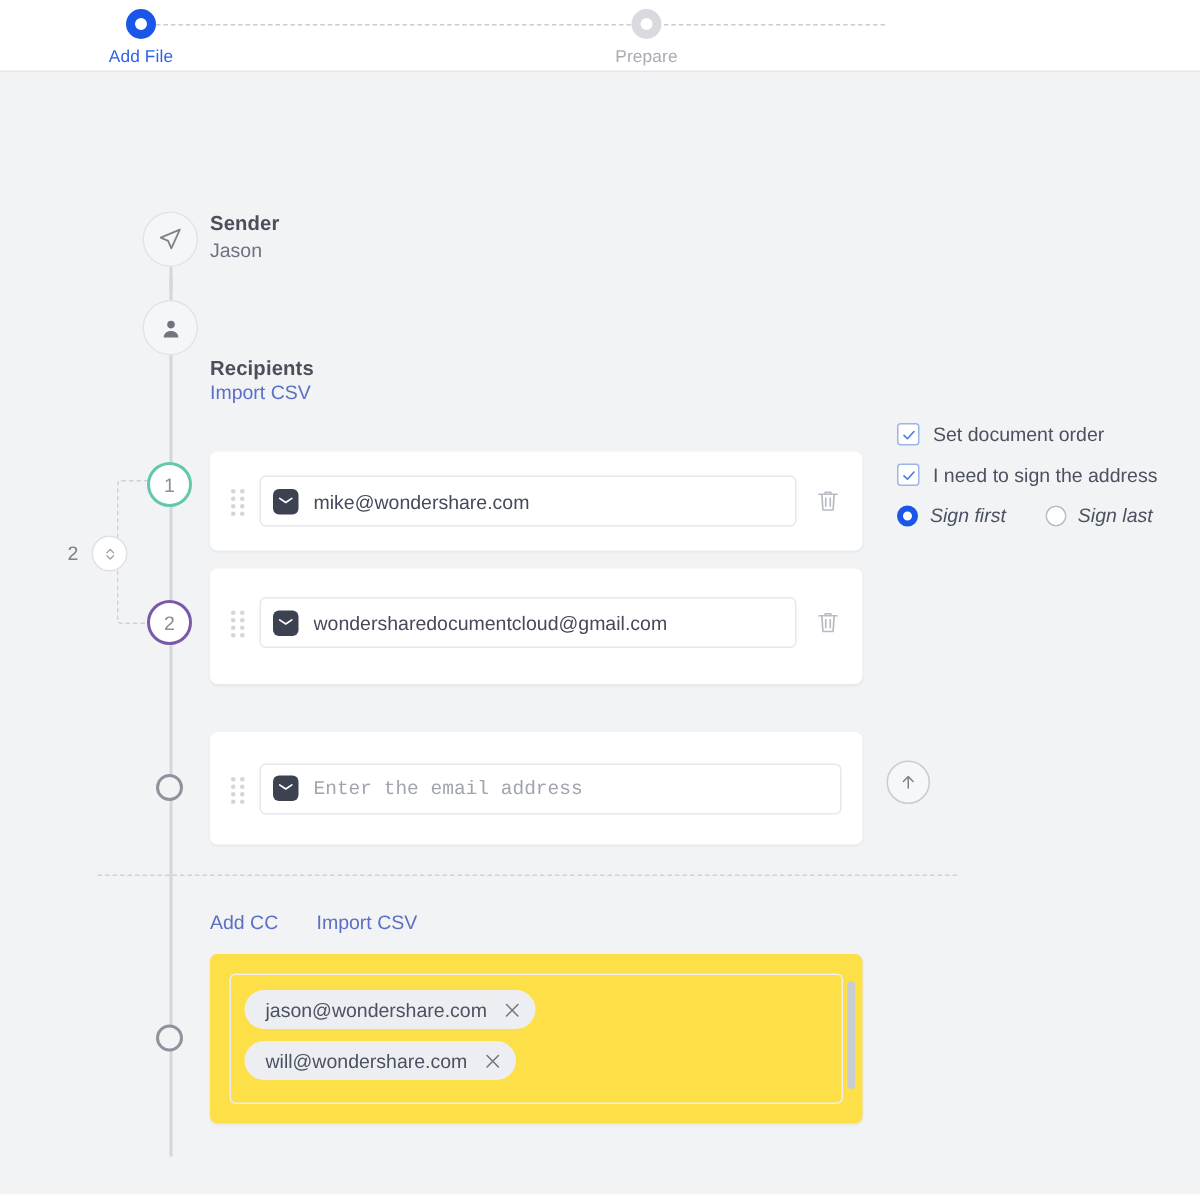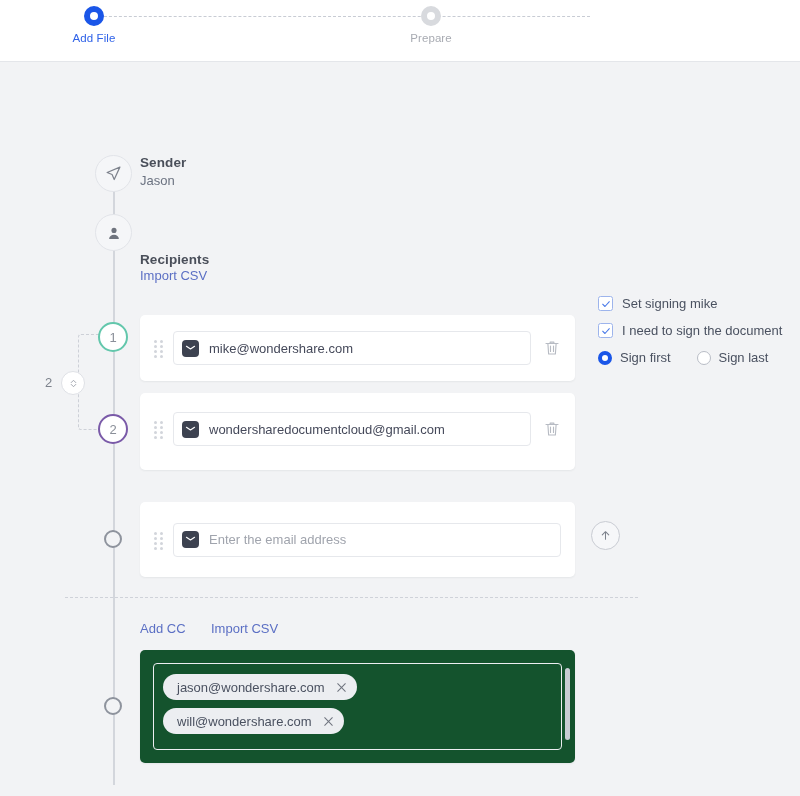--- a/index.html
+++ b/index.html
@@ -6,21 +6,21 @@
   html, body {
     width: 800px; height: 796px;
     font-family: "Liberation Sans", sans-serif;
     background: #f2f3f5;
     overflow: hidden;
   }
 
   
   .stepper {
     position: relative;
-    height: 62px;
+    height: 48px;
     background: #ffffff;
     border-bottom: 1px solid #e4e6ea;
   }
   .step-line {
     position: absolute;
     top: 16px; left: 94px; right: 210px;
     height: 0;
     border-top: 1px dashed #c8ccd4;
   }
   .step {
@@ -140,21 +140,21 @@
     border-radius: 4px;
     background: #3d4250;
     display: flex; align-items: center; justify-content: center;
     flex: none;
     margin-right: 10px;
   }
   .email-val {
     font-size: 13px; color: #45495a;
     white-space: nowrap; overflow: hidden;
   }
-  .email-ph { font-size: 13px; color: #a0a4ad; }
+  .email-ph { font-size: 13px; color: #a0a4ad; font-family: Liberation Mono, monospace; }
 
   .trash {
     margin-left: 12px;
     width: 18px; height: 18px;
     flex: none;
     cursor: pointer;
   }
 
   
   .num-ring {
@@ -214,21 +214,21 @@
     width: 15px; height: 15px;
     border: 1.5px solid #9db4ec;
     border-radius: 2.5px;
     background: #fff;
     margin-right: 9px;
     flex: none;
     display: flex; align-items: center; justify-content: center;
     cursor: pointer;
   }
   .opt-label { font-size: 13px; color: #4a5160; white-space: nowrap; }
-  .radio-row { display: flex; align-items: center; margin-top: 2px; }
+  .radio-row { display: flex; align-items: center; margin-top: 2px; font-style: italic; }
   .radio {
     width: 14px; height: 14px;
     border-radius: 50%;
     flex: none;
     margin-right: 8px;
     cursor: pointer;
   }
   .radio.on { border: 4px solid #1a56e8; background: #fff; }
   .radio.off { border: 1.5px solid #b9bdc6; background: #fff; }
   .radio-sep { width: 26px; }
@@ -238,21 +238,21 @@
     position: absolute;
     left: 65px; top: 535px; width: 573px;
     border-top: 1px dashed #cfd2d9;
   }
 
   
   .ccbox {
     position: absolute;
     left: 140px; top: 588px;
     width: 435px; height: 113px;
-    background: #14532d;
+    background: #fde047;
     border-radius: 5px;
     box-shadow: 0 1px 2px rgba(60,64,77,.07);
   }
   .cc-inner {
     position: absolute;
     left: 13px; top: 13px;
     width: 409px; height: 87px;
     border: 1px solid #eceef1;
     border-radius: 4px;
     padding: 10px 9px;
@@ -428,30 +428,30 @@
     </svg>
   </div>
 
   <div class="opts">
     <div class="opt-row">
       <span class="cbx">
         <svg width="10" height="10" viewBox="0 0 24 24">
           <path d="M4 12.5l5.5 5.5L20 6.5" fill="none" stroke="#4a7ae8" stroke-width="2.6" stroke-linecap="round" stroke-linejoin="round"></path>
         </svg>
       </span>
-      <span class="opt-label">Set signing mike</span>
+      <span class="opt-label">Set document order</span>
     </div>
 
     <div class="opt-row">
       <span class="cbx">
         <svg width="10" height="10" viewBox="0 0 24 24">
           <path d="M4 12.5l5.5 5.5L20 6.5" fill="none" stroke="#4a7ae8" stroke-width="2.6" stroke-linecap="round" stroke-linejoin="round"></path>
         </svg>
       </span>
-      <span class="opt-label">I need to sign the document</span>
+      <span class="opt-label">I need to sign the address</span>
     </div>
 
     <div class="radio-row">
       <span class="radio on"></span>
       <span class="opt-label">Sign first</span>
       <span class="radio-sep"></span>
       <span class="radio off"></span>
       <span class="opt-label">Sign last</span>
     </div>
   </div>

